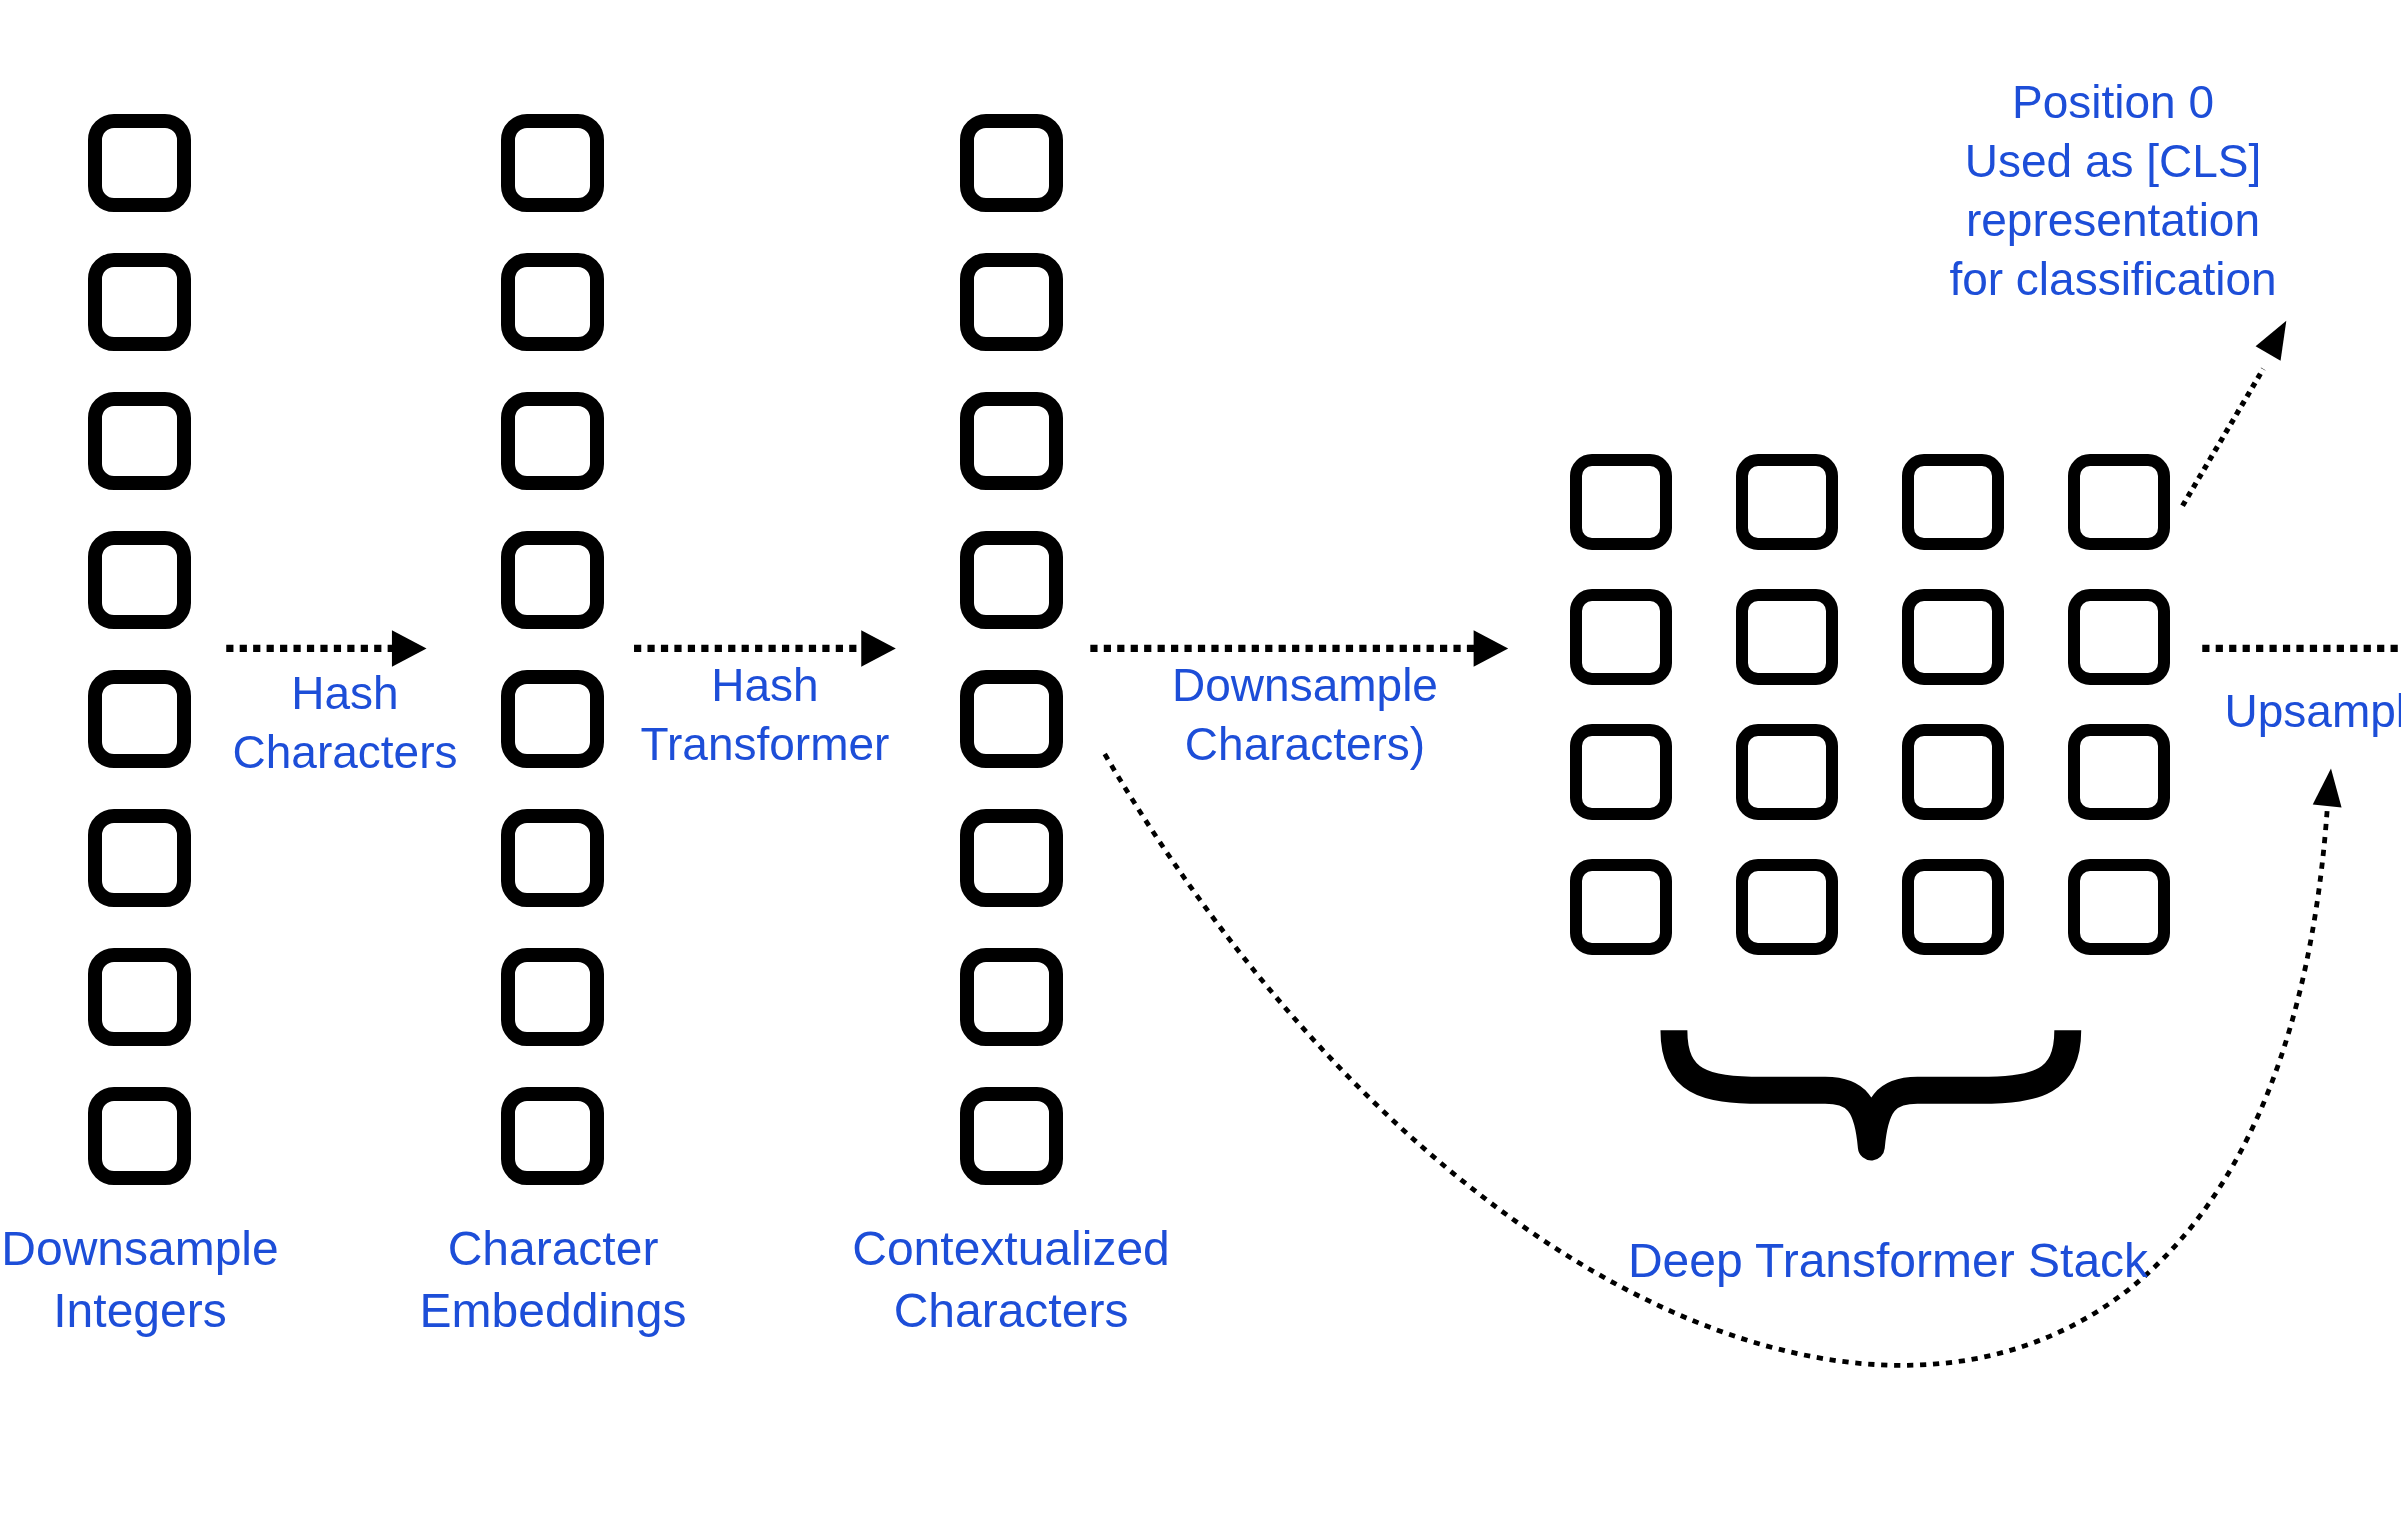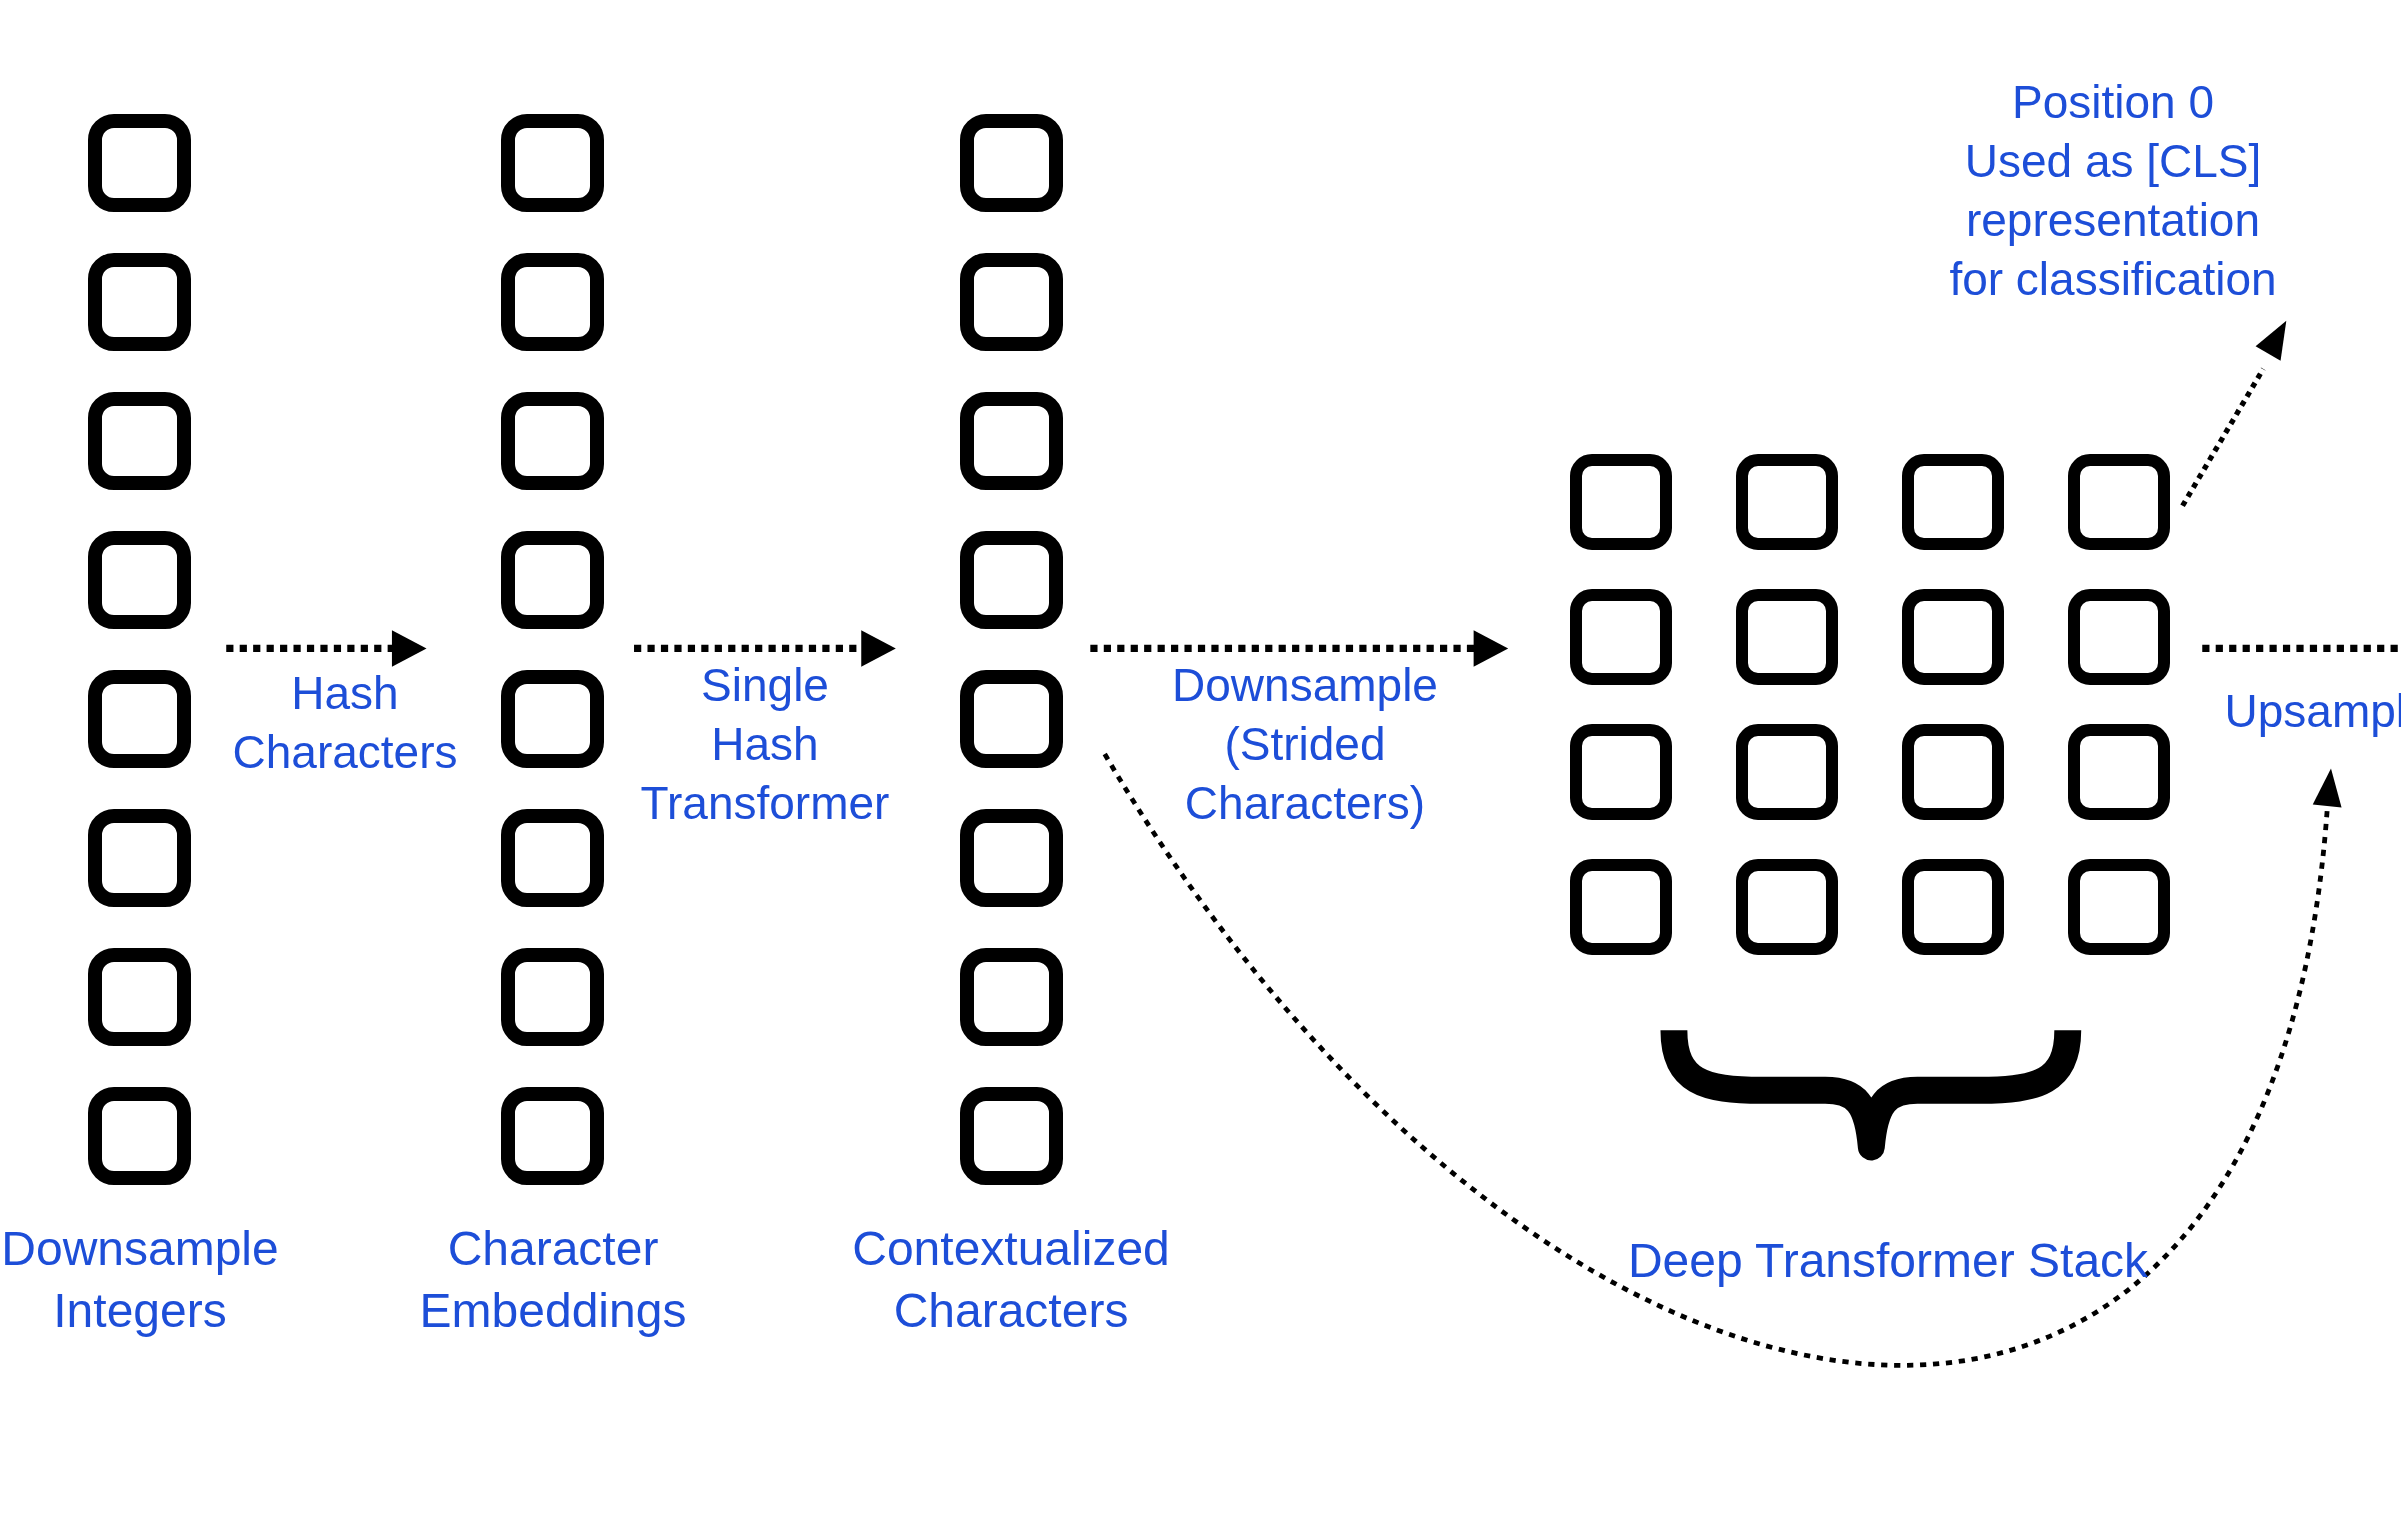--- a/index.html
+++ b/index.html
@@ -171,28 +171,26 @@
   <div class="lbl stage-lbl" style="left:1888px;top:1230px">
     <span>Deep Transformer Stack</span>
   </div>
 
   <div class="lbl op-lbl" style="left:345px;top:664px">
     <span>Hash</span>
     <span>Characters</span>
   </div>
 
   <div class="lbl op-lbl" style="left:765px;top:656px">
-    <span>Single</span>
     <span>Hash</span>
     <span>Transformer</span>
   </div>
 
   <div class="lbl op-lbl" style="left:1305px;top:656px">
     <span>Downsample</span>
-    <span>(Strided</span>
     <span>Characters)</span>
   </div>
 
   <div class="lbl op-lbl" style="left:2346px;top:682px">
     <span>Upsampling</span>
   </div>
 
   <div class="lbl note-lbl" style="left:2113px;top:73px">
     <span>Position 0</span>
     <span>Used as [CLS]</span>

